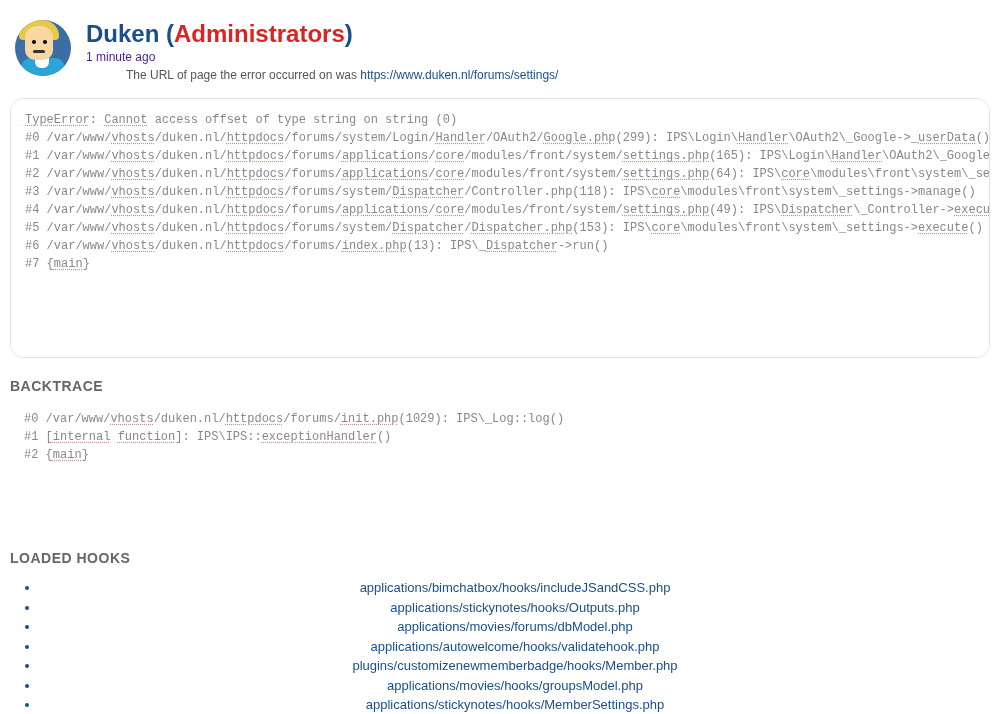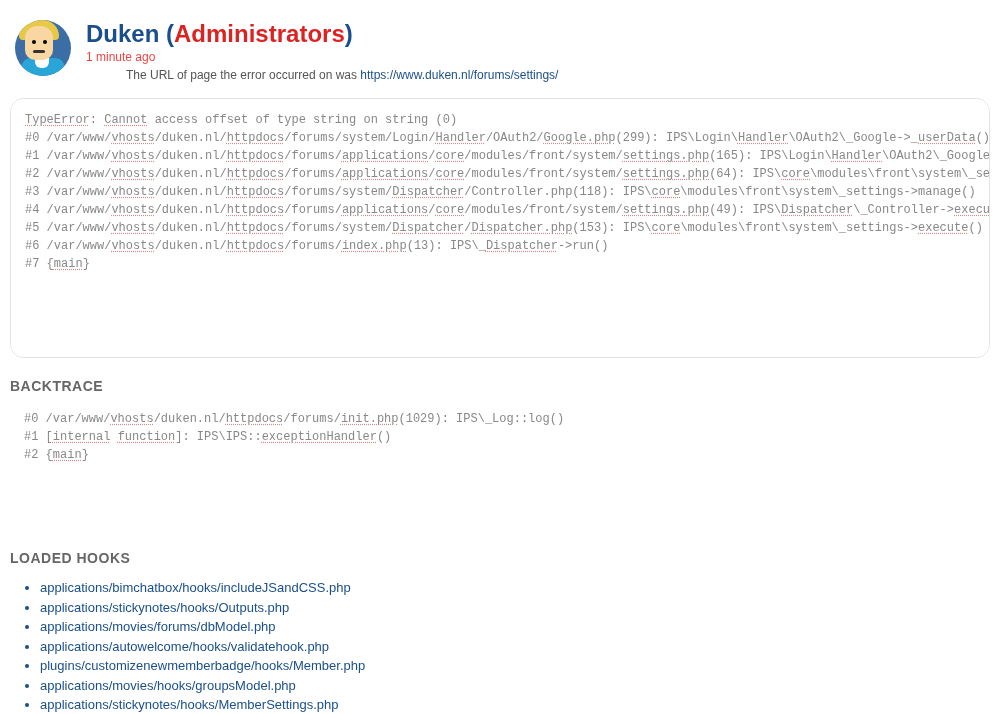--- a/index.html
+++ b/index.html
@@ -77,21 +77,21 @@
       width: 14px;
       height: 10px;
       background: #fff;
       border-radius: 0 0 6px 6px;
     }
     .header-text { flex: 1; }
     .title-line { font-size: 24px; font-weight: bold; margin-bottom: 2px; }
     .user-link { color: #1a4f8b; text-decoration: none; }
     .paren { color: #1a4f8b; }
     .admin-group { color: #d22; }
-    .meta { font-size: 12px; color: #ef4444; margin-bottom: 4px; }
+    .meta { font-size: 12px; color: #4c1d95; margin-bottom: 4px; }
     .url-text { font-size: 12px; color: #555; margin-left: 40px; }
     .url-link { color: #1a4f8b; text-decoration: none; }
     .error-box {
       border: 1px solid #e2e2e2;
       border-radius: 14px;
       padding: 12px 14px;
       background: #fff;
       margin: 6px 0 20px 0;
       font-family: Consolas, "Courier New", monospace;
       font-size: 12px;
@@ -117,20 +117,21 @@
       min-height: 140px;
     }
     .hooks-list {
       padding: 6px 0 0 30px;
     }
     .hooks-list li {
       color: #1a4f8b;
       font-size: 13px;
       line-height: 1.5;
       list-style: disc;
+      text-align: center;
     }
     .hooks-list li span { cursor: pointer; }
     .u { text-decoration: underline dotted #d88; text-underline-offset: 2px; }
   </style>
 </head>
 <body>
 
 <div class="container">
   <div class="header">
     <div class="avatar">

